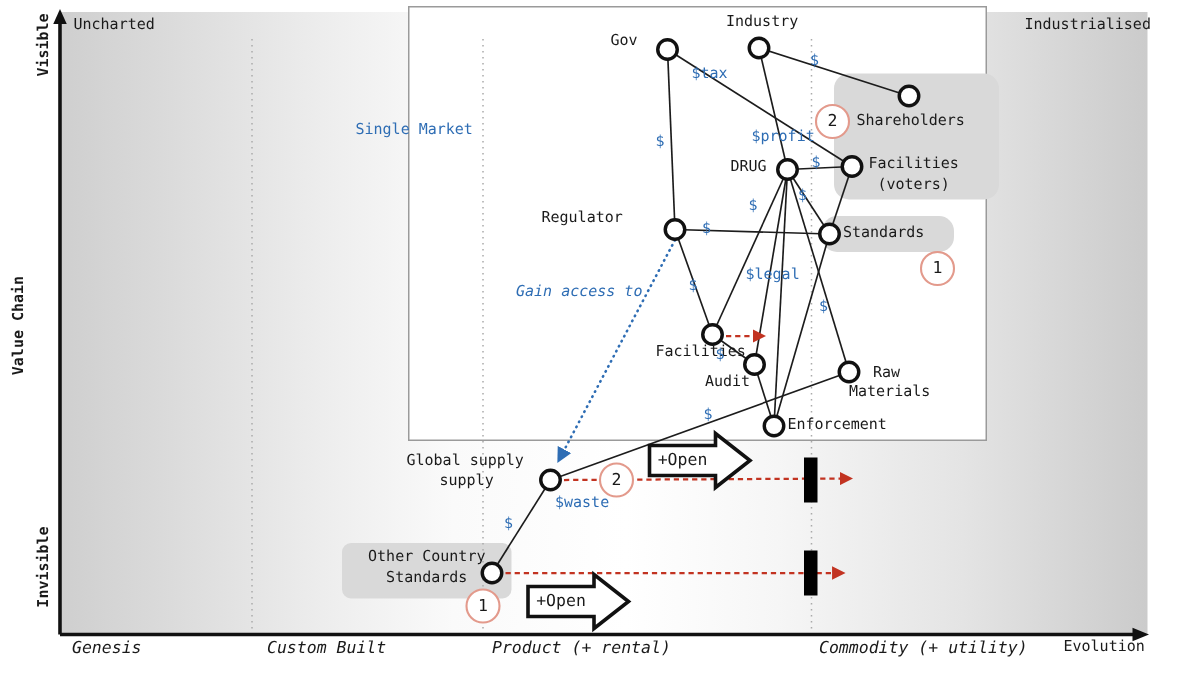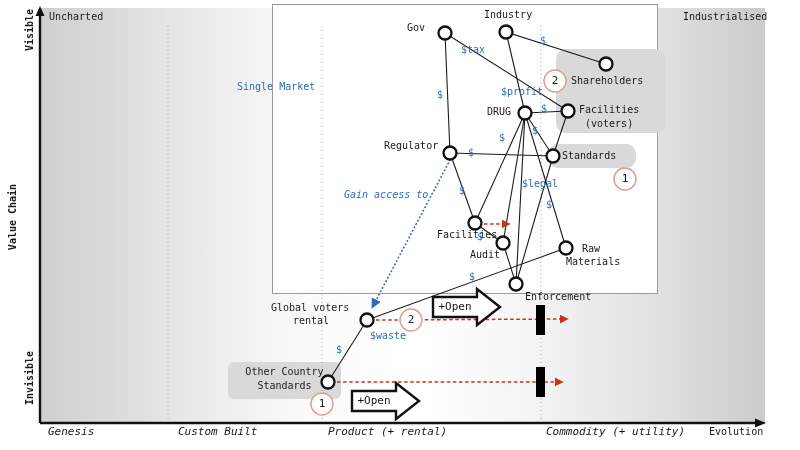--- a/index.html
+++ b/index.html
@@ -130,35 +130,35 @@
   <div class="lbl i sm" style="left:546px;top:426px;">Commodity (+ utility)</div>
   <div class="lbl b" style="left:709px;top:426px;">Evolution</div>
   <div class="lbl blue" style="left:237px;top:65px;margin-top:16px;">Single Market</div>
 
   <div class="lbl" style="left:407px;top:22px;">Gov</div>
   <div class="lbl" style="left:484px;top:9px;">Industry</div>
   <div class="lbl" style="left:571px;top:75px;">Shareholders</div>
   <div class="lbl" style="left:579px;top:104px;">Facilities</div>
   <div class="lbl" style="left:585px;top:118px;">(voters)</div>
   <div class="lbl" style="left:487px;top:106px;">DRUG</div>
-  <div class="lbl" style="left:384px;top:140px;">Regulator</div>
+  <div class="lbl" style="left:361px;top:140px;">Regulator</div>
   <div class="lbl" style="left:562px;top:150px;">Standards</div>
   <div class="lbl" style="left:437px;top:229px;">Facilities</div>
   <div class="lbl" style="left:470px;top:249px;">Audit</div>
   <div class="lbl" style="left:582px;top:243px;">Raw</div>
   <div class="lbl" style="left:566px;top:256px;">Materials</div>
-  <div class="lbl" style="left:525px;top:278px;margin-top:13px;">Enforcement</div>
-  <div class="lbl" style="left:271px;top:302px;">Global voters</div>
-  <div class="lbl" style="left:293px;top:315px;">rental</div>
+  <div class="lbl" style="left:525px;top:278px;">Enforcement</div>
+  <div class="lbl" style="left:271px;top:302px;">Global supply</div>
+  <div class="lbl" style="left:293px;top:315px;">supply</div>
   <div class="lbl ctr" style="left:228px;top:366px;width:113px;">Other Country</div>
   <div class="lbl ctr" style="left:228px;top:380px;width:113px;">Standards</div>
 
   <div class="lbl blue" style="left:461px;top:44px;">$tax</div>
   <div class="lbl blue" style="left:501px;top:53px;margin-top:33px;">$profit</div>
-  <div class="lbl blue" style="left:497px;top:178px;margin-left:25px;">$legal</div>
+  <div class="lbl blue" style="left:497px;top:178px;">$legal</div>
   <div class="lbl blue" style="left:370px;top:330px;">$waste</div>
   <div class="lbl blue i" style="left:344px;top:189px;">Gain access to</div>
   <div class="lbl blue" style="left:437px;top:89px;">$</div>
   <div class="lbl blue" style="left:540px;top:35px;">$</div>
   <div class="lbl blue" style="left:541px;top:103px;">$</div>
   <div class="lbl blue" style="left:532px;top:125px;">$</div>
   <div class="lbl blue" style="left:468px;top:147px;">$</div>
   <div class="lbl blue" style="left:459px;top:185px;">$</div>
   <div class="lbl blue" style="left:499px;top:132px;">$</div>
   <div class="lbl blue" style="left:546px;top:199px;">$</div>

